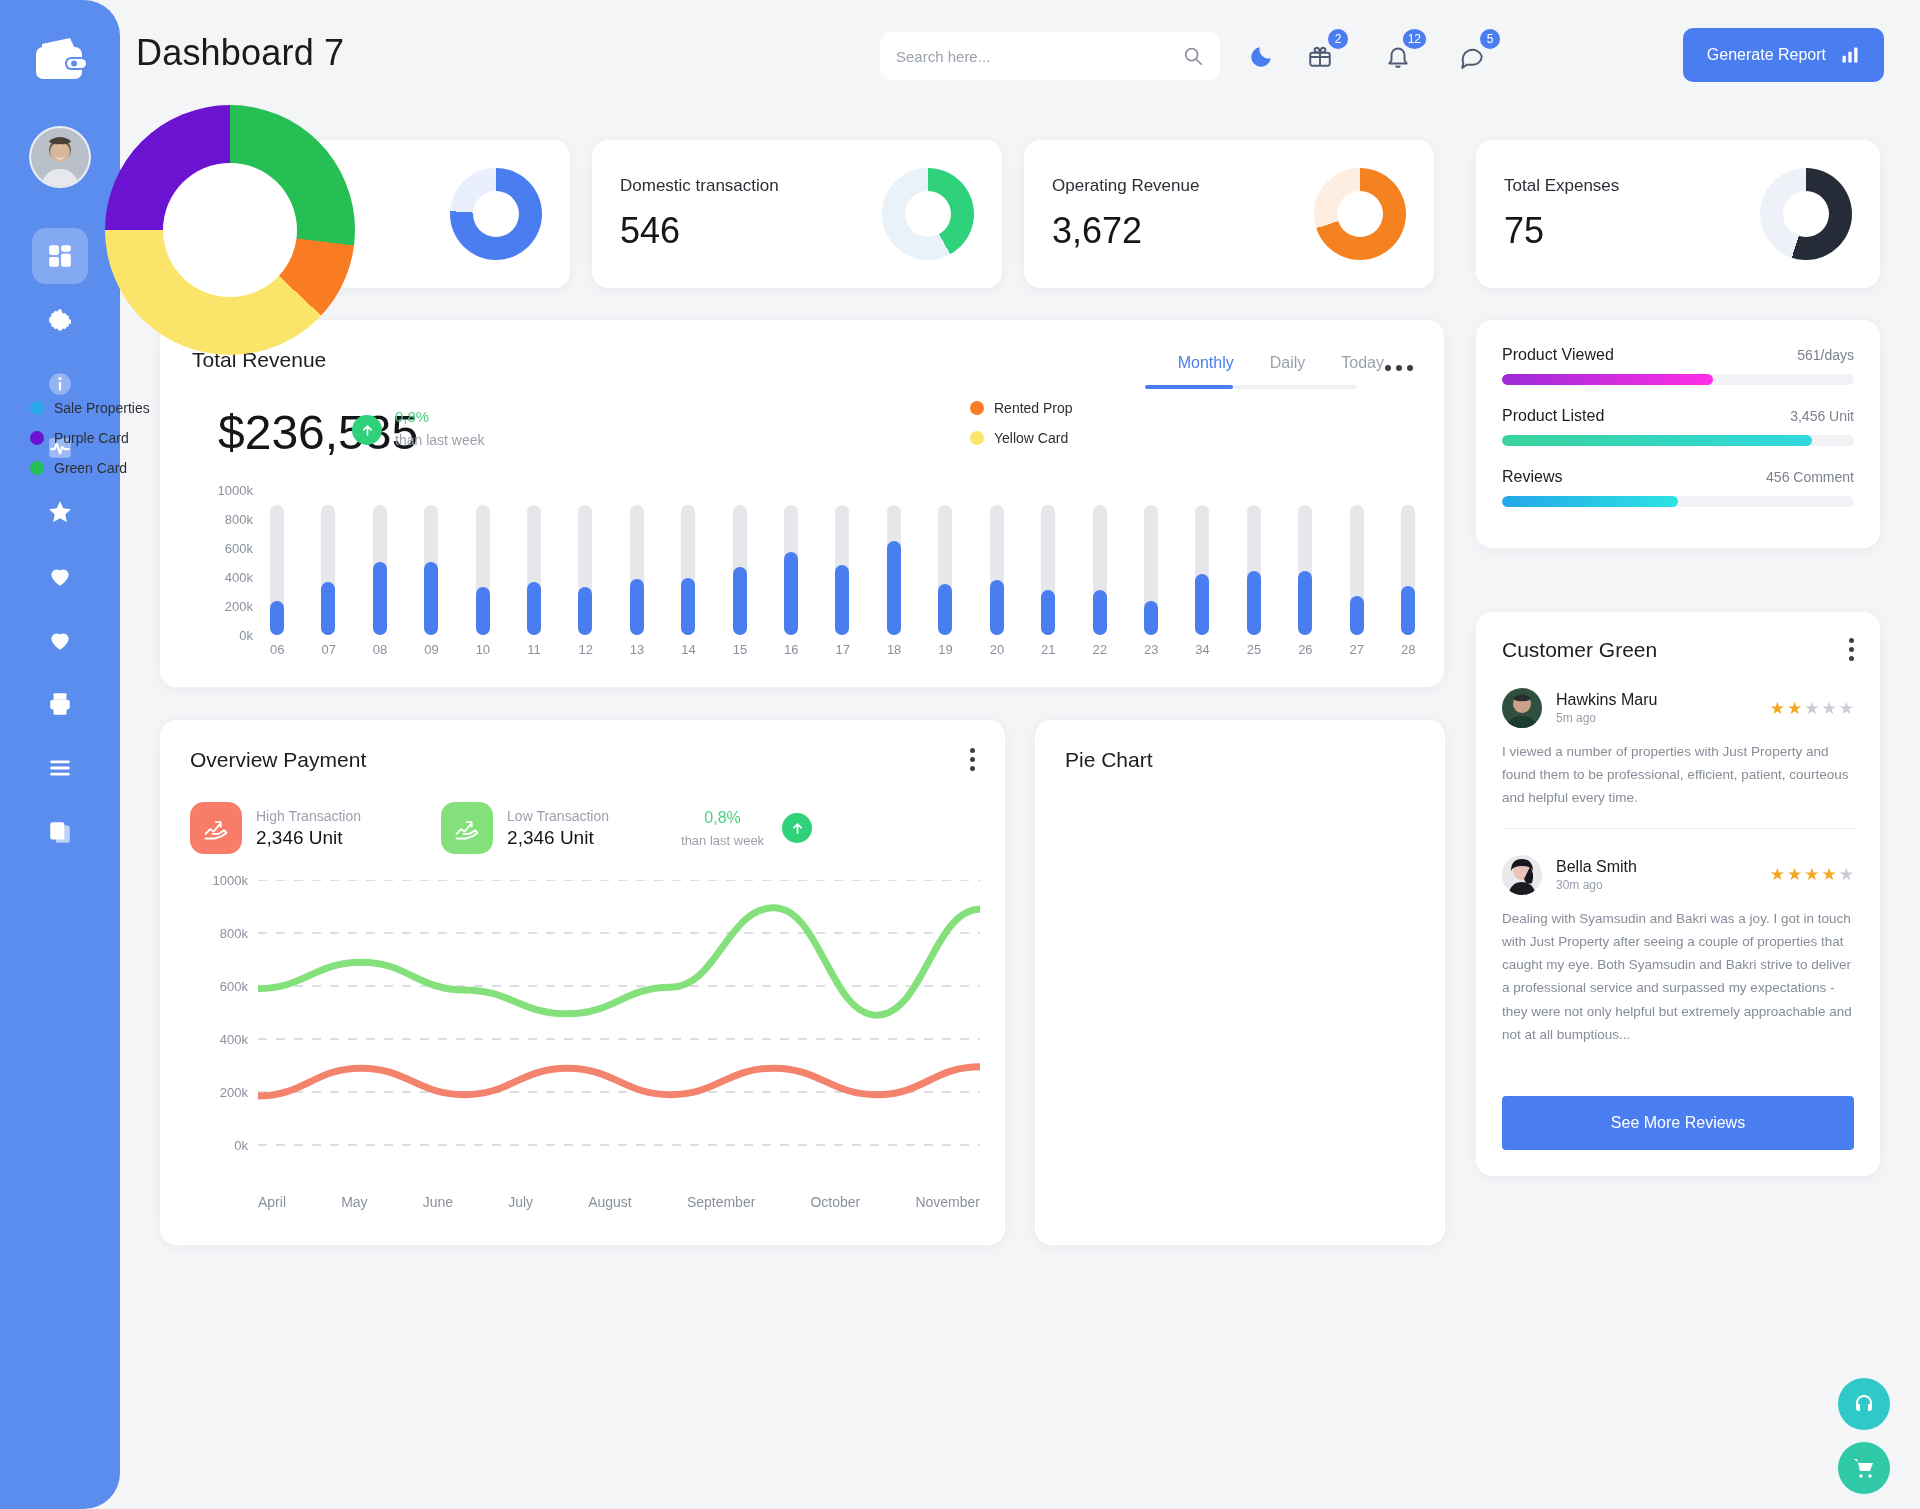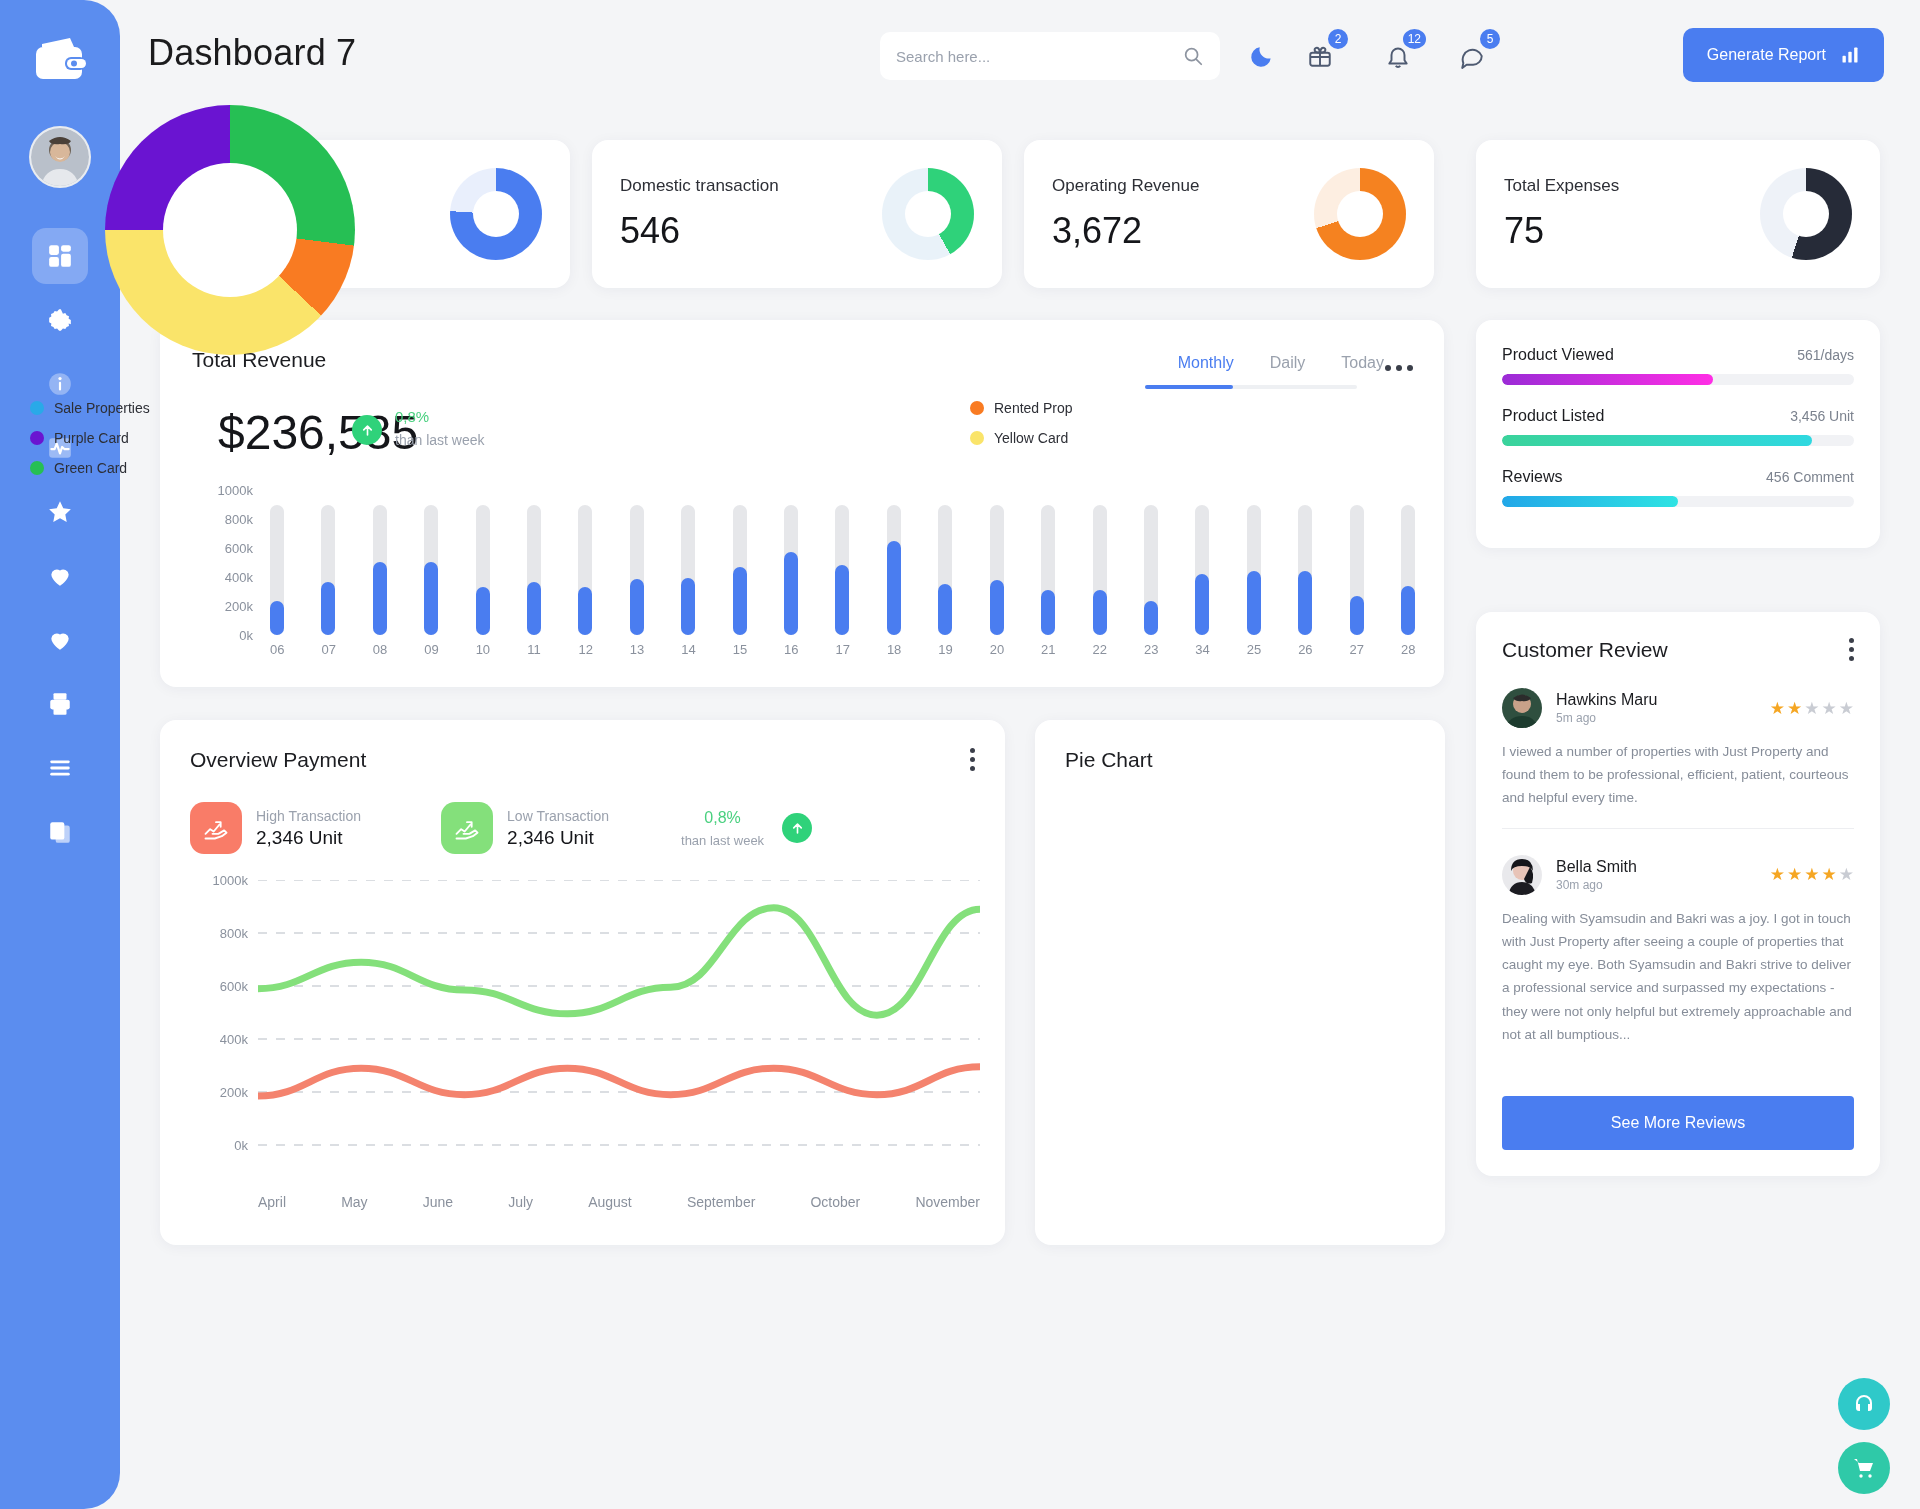--- a/index.html
+++ b/index.html
@@ -33,21 +33,21 @@
     border-radius: 14px; cursor: pointer;
   }
   .nav-item.active { background: rgba(255,255,255,.25); }
   .nav-item svg { width: 26px; height: 26px; fill: #fff; }
   
   #header {
     position: absolute; left: 120px; top: 0;
     width: 1800px; height: 110px;
   }
   #page-title {
-    position: absolute; left: 28px; top: 32px;
+    position: absolute; left: 16px; top: 32px;
     font-size: 36px; font-weight: 400; color: #1b1b1d; letter-spacing: .2px;
   }
   #search-box {
     position: absolute; left: 760px; top: 32px;
     width: 340px; height: 48px; background: #fff;
     border-radius: 10px; display: flex; align-items: center;
     padding: 0 16px;
   }
   #search-input {
     flex: 1; border: none; outline: none; font-size: 15px;
@@ -614,21 +614,21 @@
         <span class="pr-val">456 Comment</span>
       </div>
       <div class="pr-track">
         <div class="pr-fill" style="width:50%;background:linear-gradient(90deg,#22a7e8,#2ee3e3)"></div>
       </div>
     </div>
   </div>
 
 <div class="card" id="review-card">
   <div class="rv-head">
-    <div class="card-title">Customer Review</div>
+    <div class="card-title">Customer Green</div>
     <div class="dots-v">
         <i></i>
         <i></i>
         <i></i>
       </div>
   </div>
   <div id="rv-list">
       <div class="rv-item">
         <div class="rv-top">
           <div class="rv-avatar"><svg viewBox="0 0 40 40">

